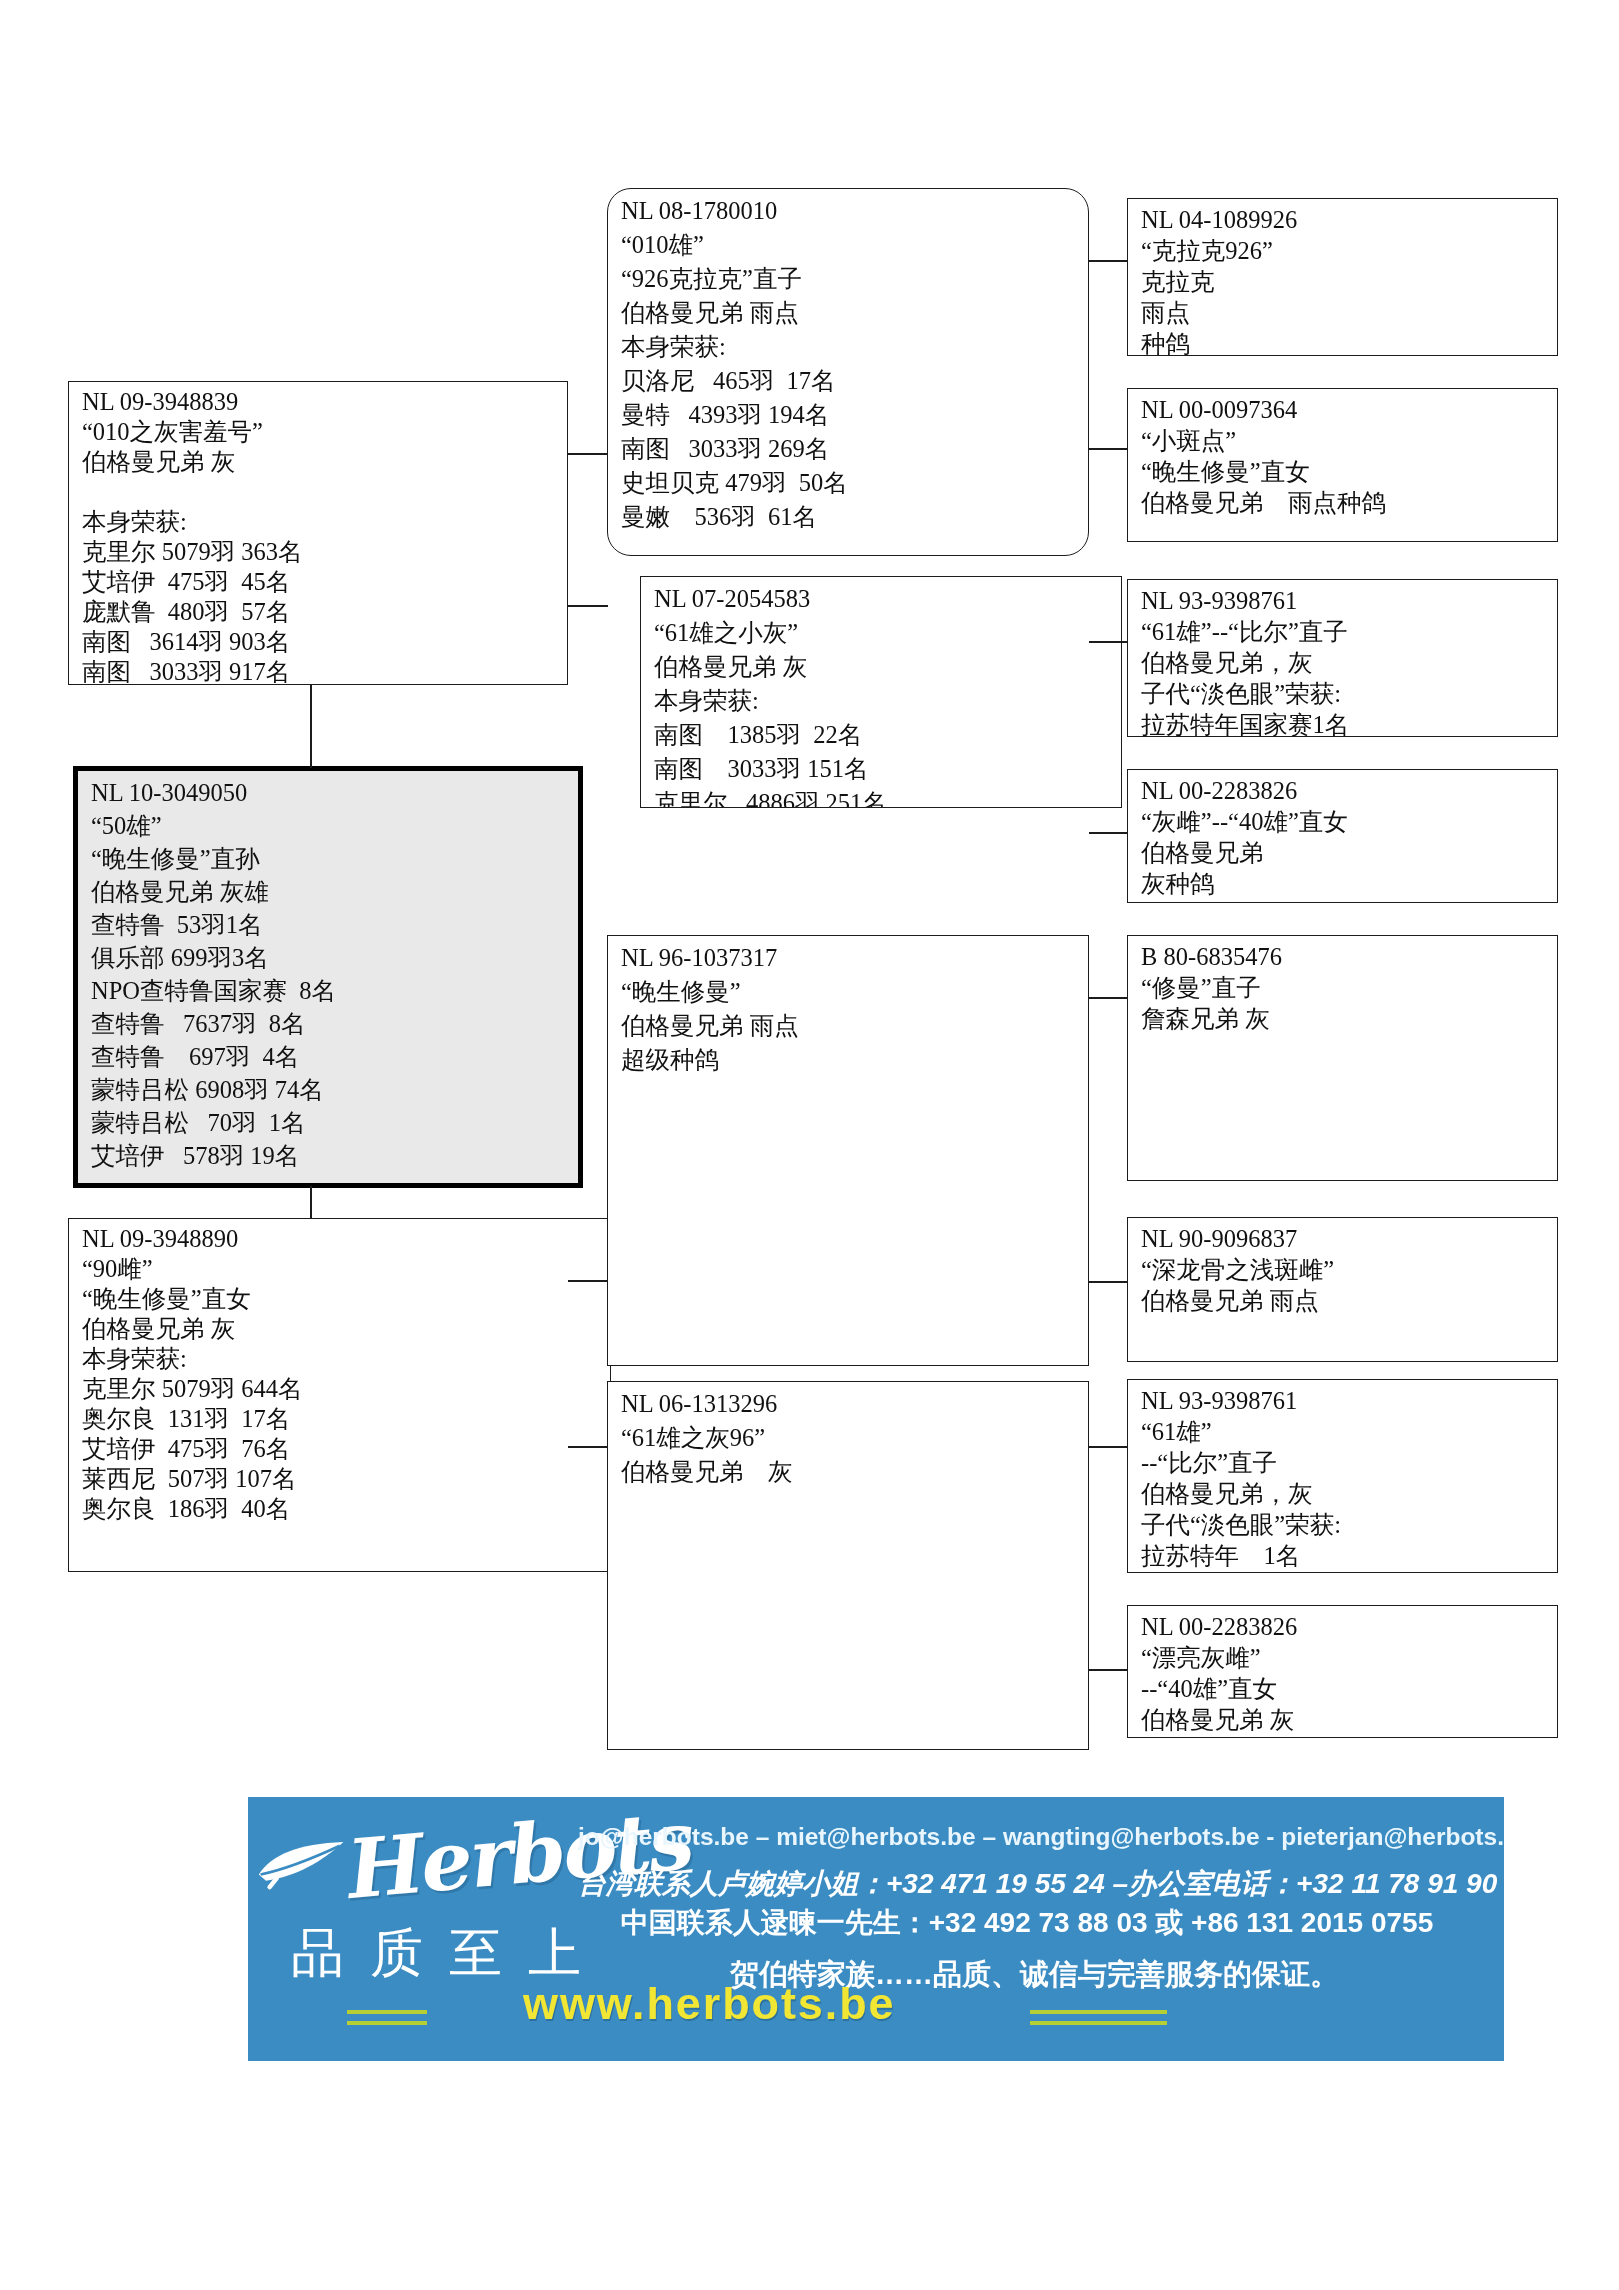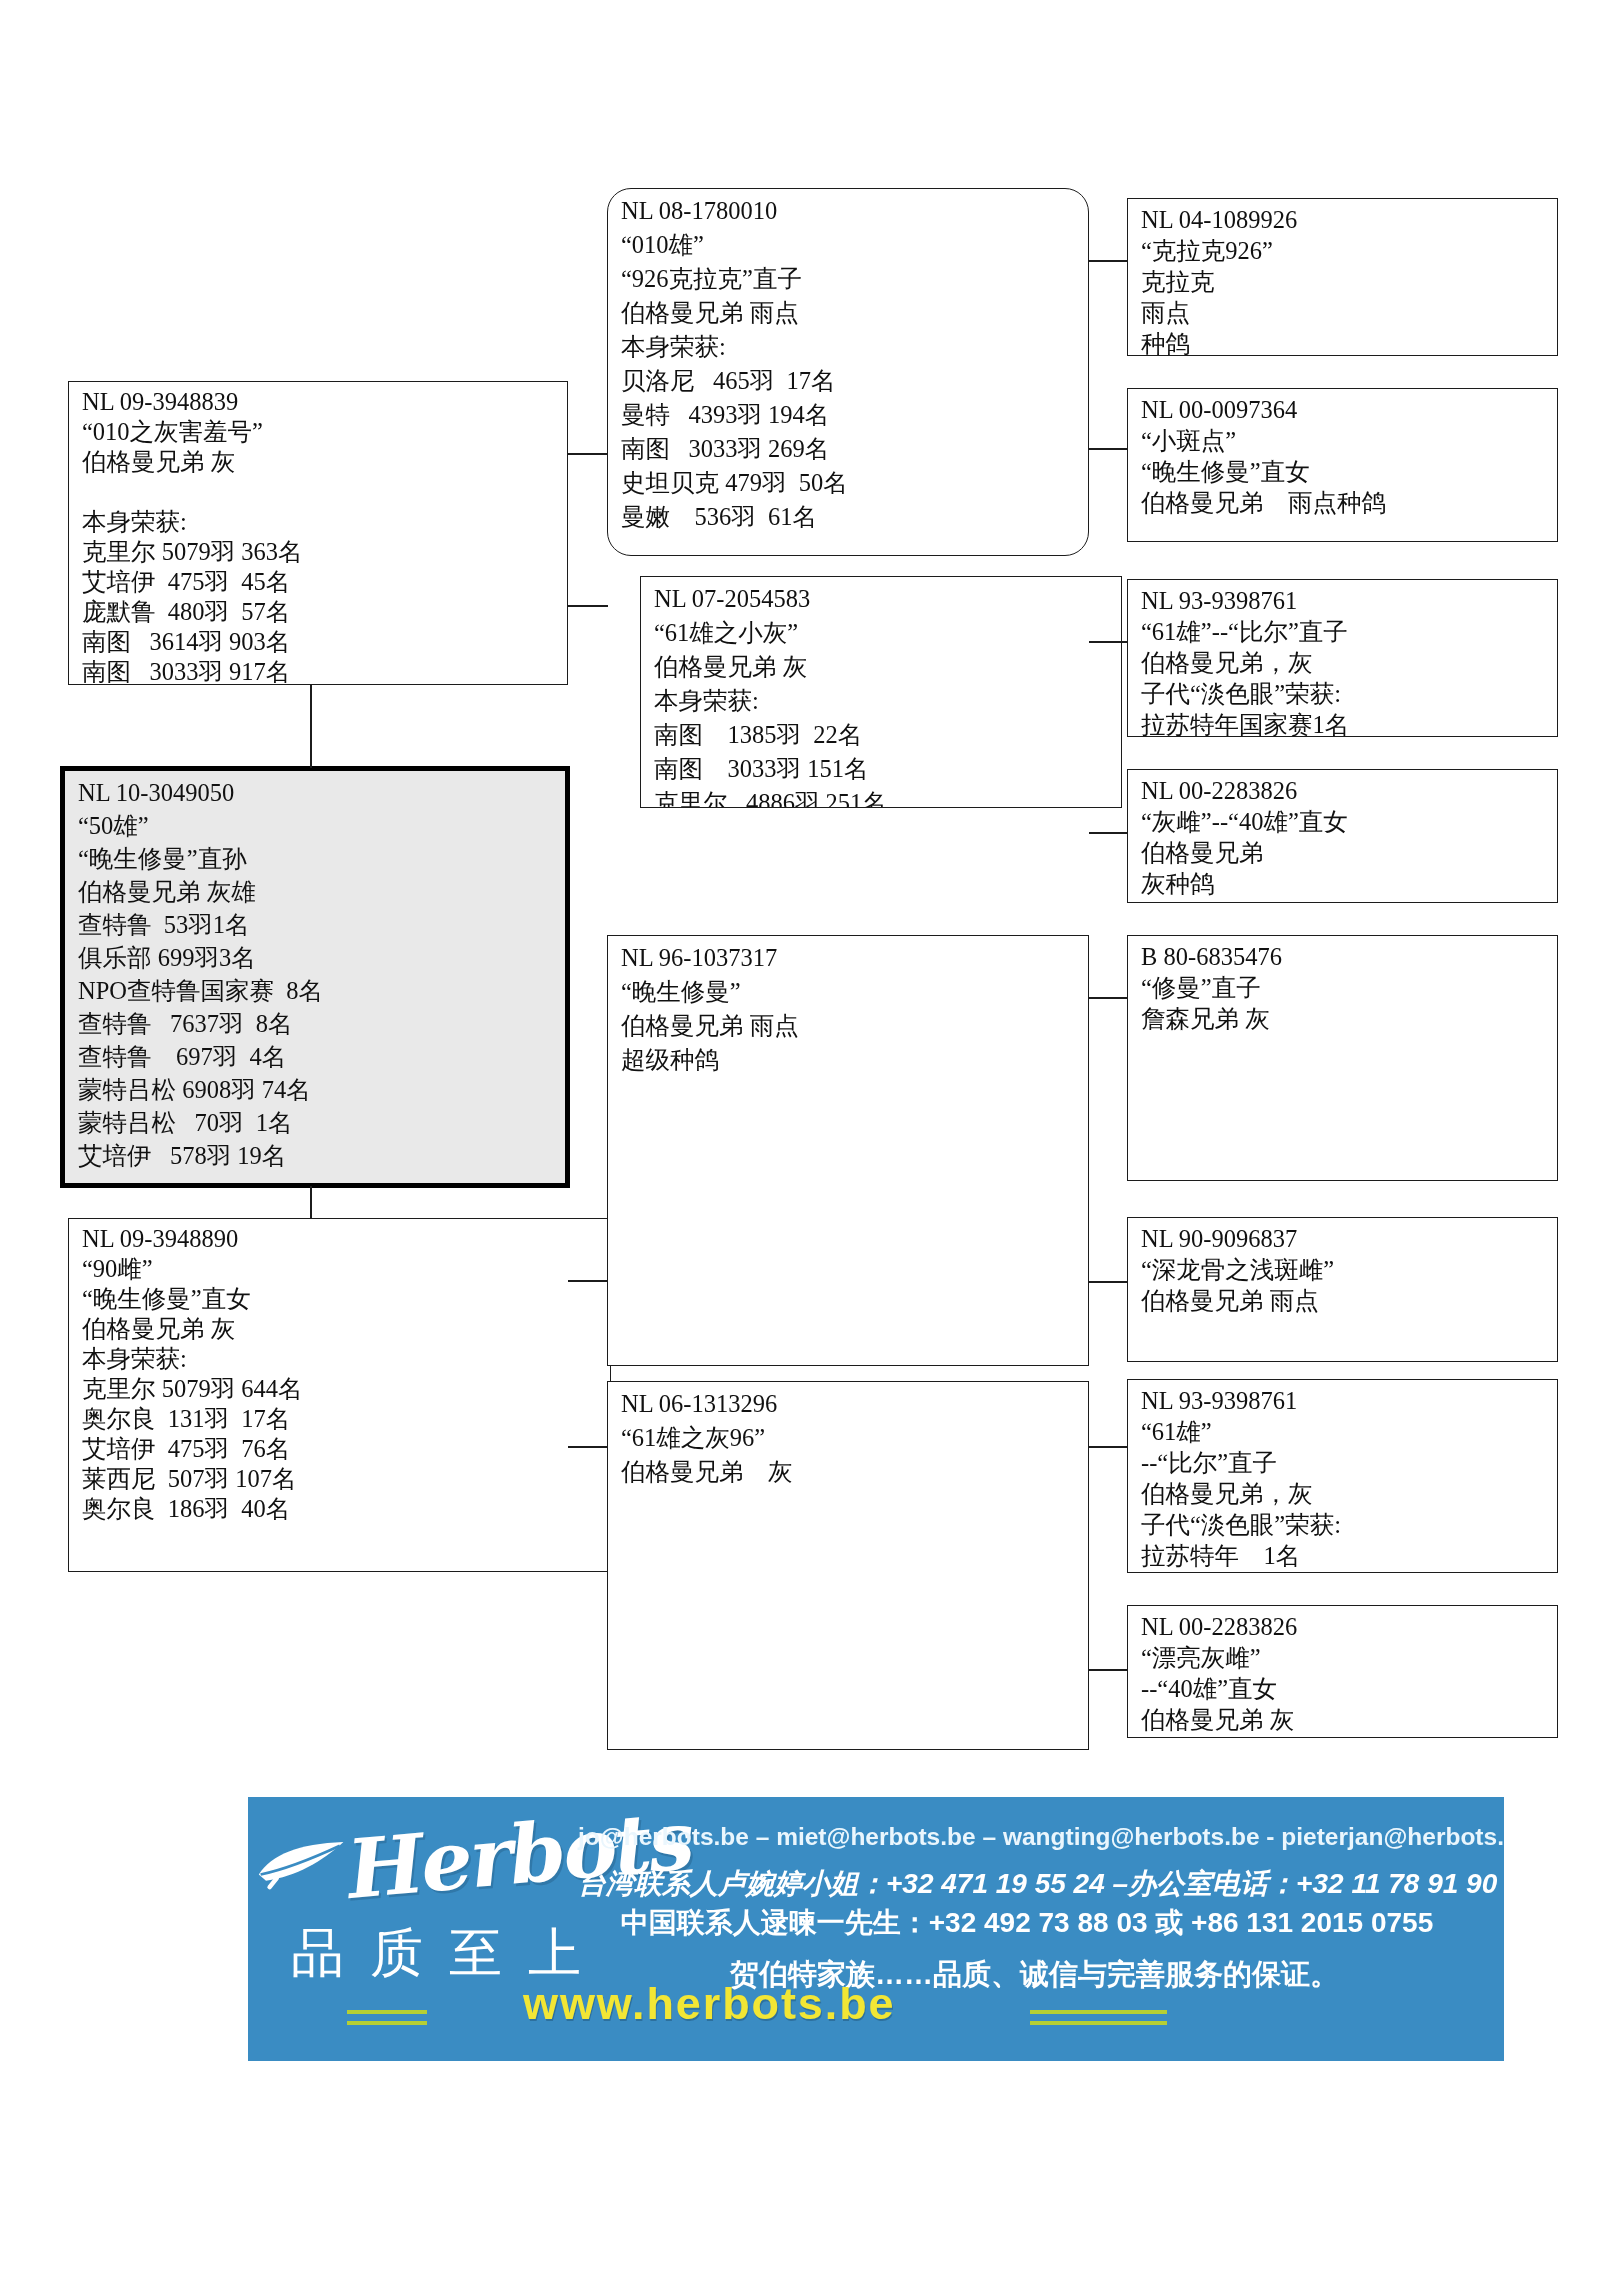--- a/index.html
+++ b/index.html
@@ -11,21 +11,21 @@
     position:absolute;border:1.9px solid #1c1c1c;background:#fff;
     padding:4.7px 9.4px 3.8px 13px;font-size:24.5px;line-height:31px;
     box-sizing:border-box;overflow:hidden;
   }
   .box .ring{white-space:pre;}
   .box .lines{white-space:pre-wrap;}
   .box.subject{border:5.6px solid #000;background:#e9e9e9;line-height:33px;}
   .col-left{line-height:30px;}
   .col-mid{line-height:34px;}
   #box-a{left:68px;top:381px;width:500px;height:304px;}
-  #box-b{left:60px;top:766px;width:510px;height:422px;}
+  #box-b{left:73px;top:766px;width:510px;height:422px;}
   #box-c{left:68px;top:1218px;width:543px;height:354px;}
   #box-m1{left:607px;top:188px;width:482px;height:368px;border-radius:24px;}
   #box-m2{left:607px;top:576px;width:482px;height:232px;margin-left:33px;}
   #box-m3{left:607px;top:935px;width:482px;height:431px;}
   #box-m4{left:607px;top:1381px;width:482px;height:369px;}
   #box-r1{left:1127px;top:198px;width:431px;height:158px;}
   #box-r2{left:1127px;top:388px;width:431px;height:154px;}
   #box-r3{left:1127px;top:579px;width:431px;height:158px;}
   #box-r4{left:1127px;top:769px;width:431px;height:134px;}
   #box-r5{left:1127px;top:935px;width:431px;height:246px;}

